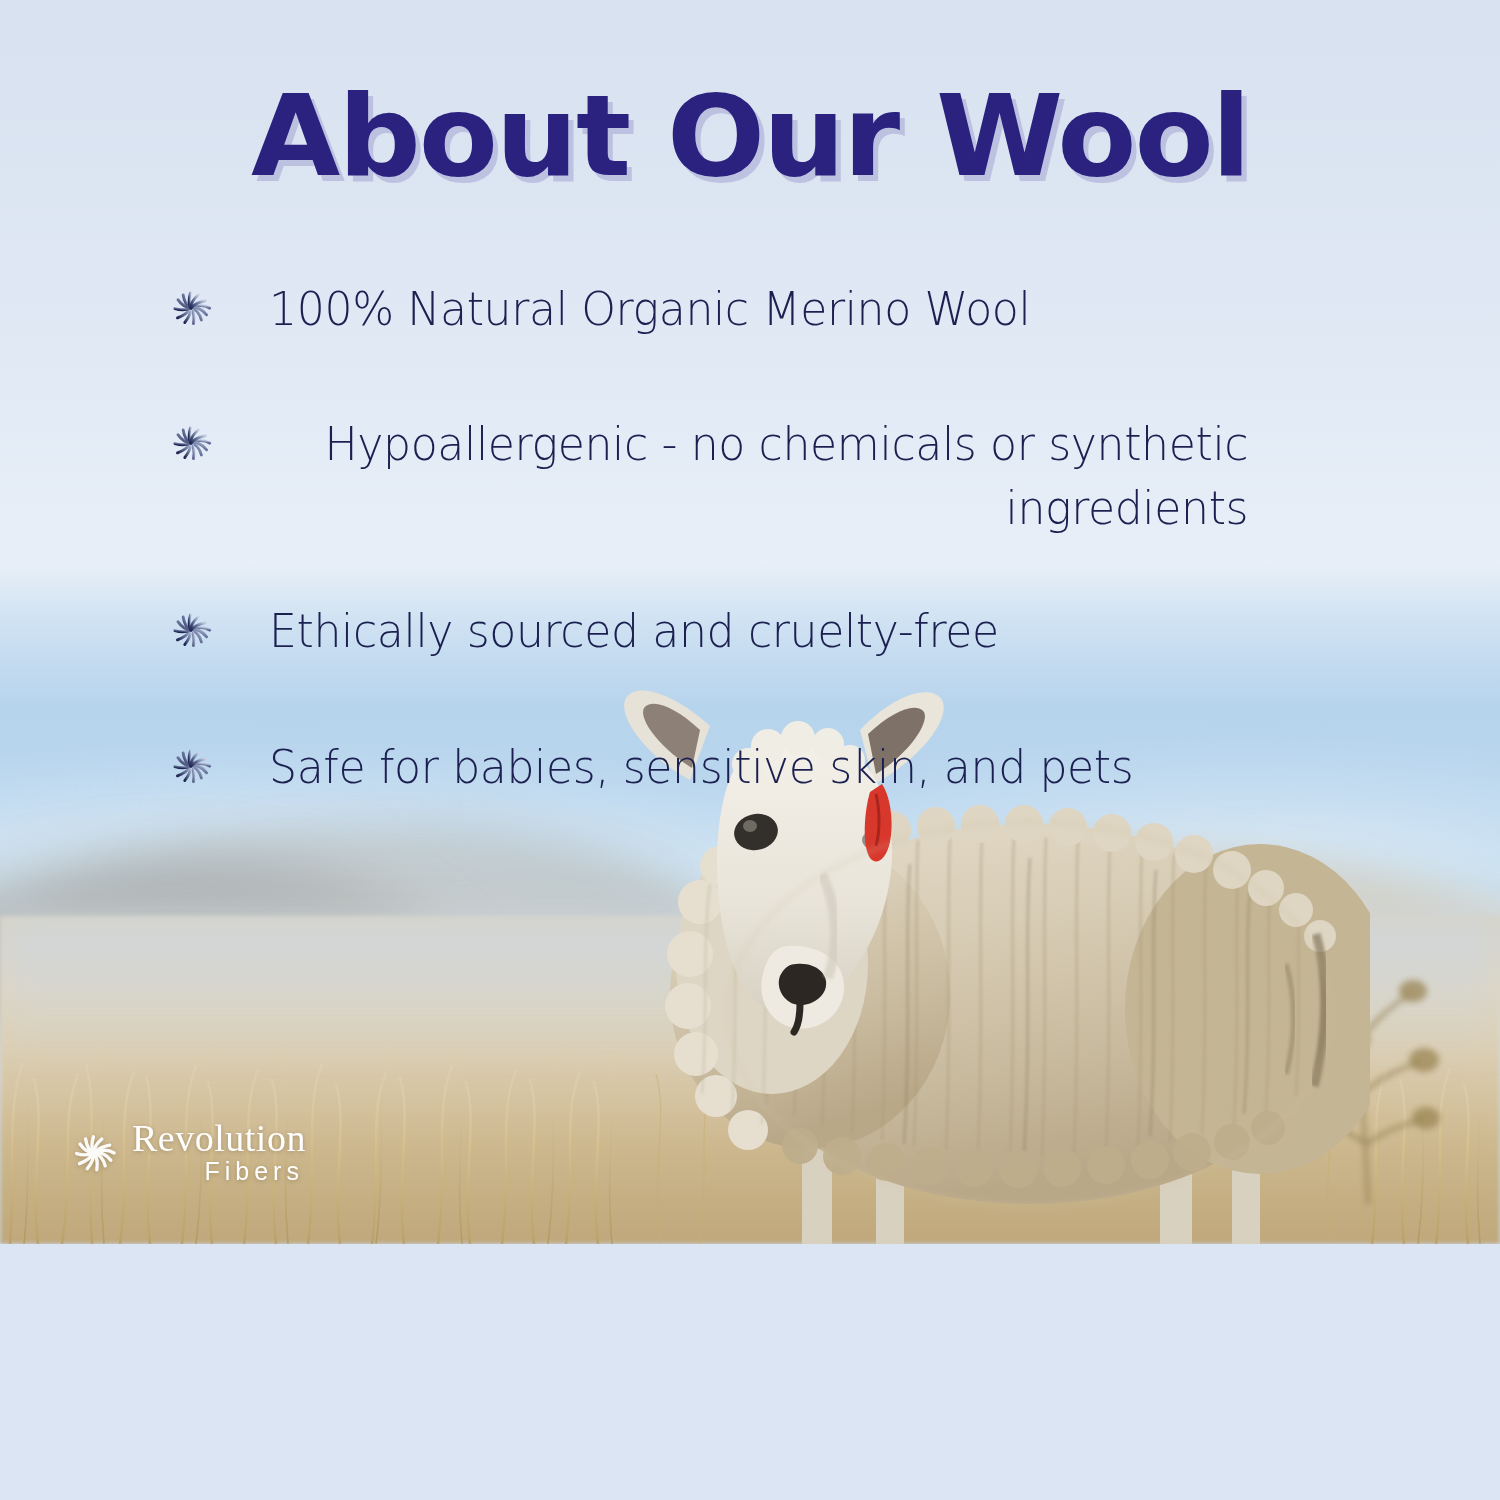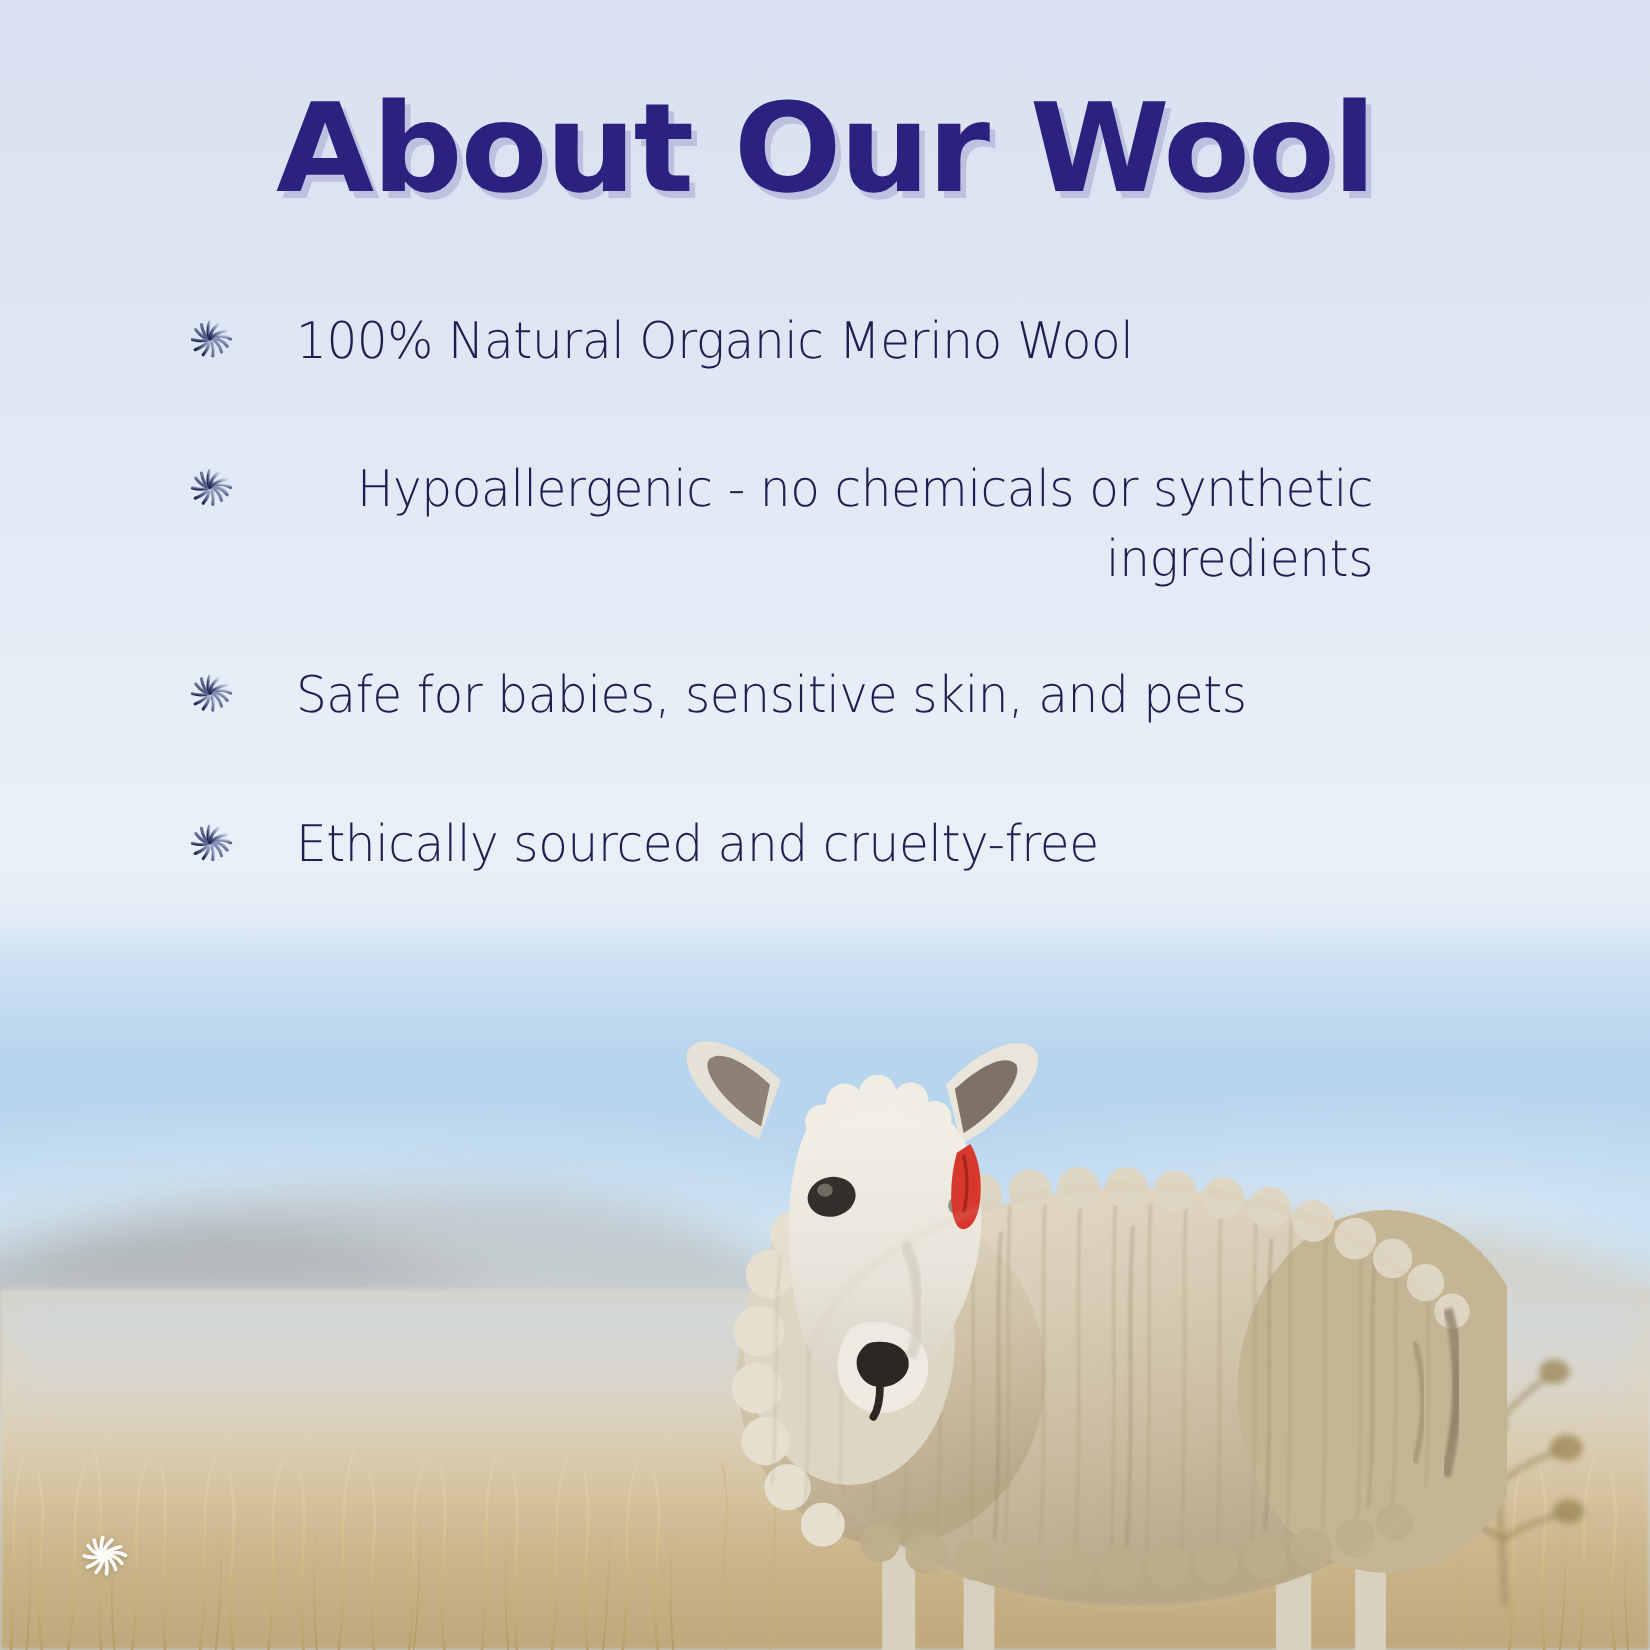--- a/index.html
+++ b/index.html
@@ -2,21 +2,21 @@
 <html><head>
 <meta charset="utf-8">
 <style>
   html,body{margin:0;padding:0;}
   body{
     width:1500px;height:1500px;overflow:hidden;
     font-family:"Liberation Sans", sans-serif;
     background:#dbe5f3;
   }
   .poster{
-    position:relative;width:1500px;height:1500px;overflow:hidden;
+    position:relative;width:1500px;height:1244px;overflow:hidden;
     background:linear-gradient(180deg,#d8e2f0 0%,#dce5f2 16%,#e3ebf6 34%,#e9f0f8 50%,#e2ecf6 64%,#d6e5f3 76%,#cfe1f1 84%,#c9dcee 90%);
   }
 
   
   .photo{
     position:absolute;left:0;right:0;bottom:0;height:680px;overflow:hidden;
   }
   .sky{
     position:absolute;left:0;right:0;top:0;height:420px;
     background:linear-gradient(180deg,
@@ -452,21 +452,21 @@
             <path d="M50 50 C 46 56 37 64 24 69"></path>
             <path d="M50 50 C 43 53 32 55 19 51"></path>
             <path d="M50 50 C 42 50 32 44 25 34"></path>
             <path d="M50 50 C 43 47 37 38 35 25"></path>
             <path d="M50 50 C 46 44 45 34 49 21"></path>
             <path d="M50 50 C 50 42 54 33 64 25"></path>
             <path d="M50 50 C 55 44 64 39 78 36"></path>
           </g>
         </svg>
       </span>
-      <span class="bullet-text">Safe for babies, sensitive skin, and pets</span>
+      <span class="bullet-text">Ethically sourced and cruelty-free</span>
     </div>
 
     <div class="bullet">
       <span class="bullet-icon">
         <svg viewBox="0 0 100 100">
           <g stroke="url(#sw1)" fill="none" stroke-width="5.5" stroke-linecap="round">
             <path d="M50 50 C 62 44 76 44 86 50"></path>
             <path d="M50 50 C 61 47 73 53 80 63"></path>
             <path d="M50 50 C 58 51 67 60 70 73"></path>
             <path d="M50 50 C 54 55 57 66 55 80"></path>
@@ -474,21 +474,21 @@
             <path d="M50 50 C 46 56 37 64 24 69"></path>
             <path d="M50 50 C 43 53 32 55 19 51"></path>
             <path d="M50 50 C 42 50 32 44 25 34"></path>
             <path d="M50 50 C 43 47 37 38 35 25"></path>
             <path d="M50 50 C 46 44 45 34 49 21"></path>
             <path d="M50 50 C 50 42 54 33 64 25"></path>
             <path d="M50 50 C 55 44 64 39 78 36"></path>
           </g>
         </svg>
       </span>
-      <span class="bullet-text">Ethically sourced and cruelty-free</span>
+      <span class="bullet-text">Safe for babies, sensitive skin, and pets</span>
     </div>
   </div>
 
   <div class="logo">
     <span class="logo-mark">
       <svg viewBox="0 0 100 100">
         <g stroke="#ffffff" fill="none" stroke-width="6" stroke-linecap="round" opacity=".95">
           <path d="M50 50 C 62 44 76 44 86 50"></path>
           <path d="M50 50 C 61 47 73 53 80 63"></path>
           <path d="M50 50 C 58 51 67 60 70 73"></path>
@@ -497,15 +497,19 @@
           <path d="M50 50 C 46 56 37 64 24 69"></path>
           <path d="M50 50 C 43 53 32 55 19 51"></path>
           <path d="M50 50 C 42 50 32 44 25 34"></path>
           <path d="M50 50 C 43 47 37 38 35 25"></path>
           <path d="M50 50 C 46 44 45 34 49 21"></path>
           <path d="M50 50 C 50 42 54 33 64 25"></path>
           <path d="M50 50 C 55 44 64 39 78 36"></path>
         </g>
       </svg>
     </span>
+    <span class="logo-words">
+      <div class="logo-name">Revolution</div>
+      <div class="logo-sub">Fibers</div>
+    </span>
   </div>
 
 </div>
 
 </body></html>

